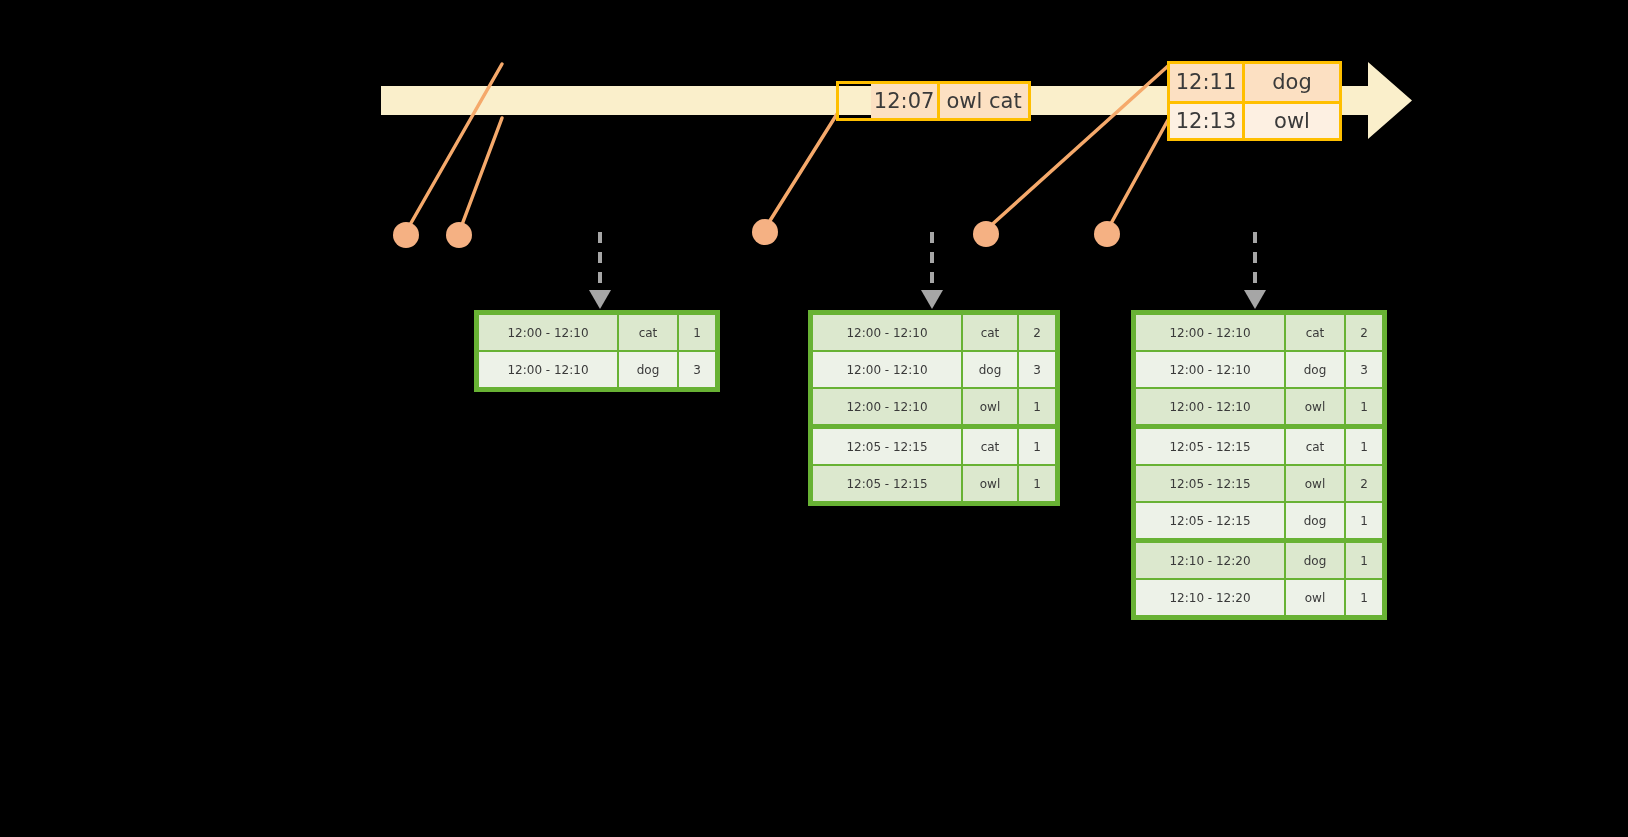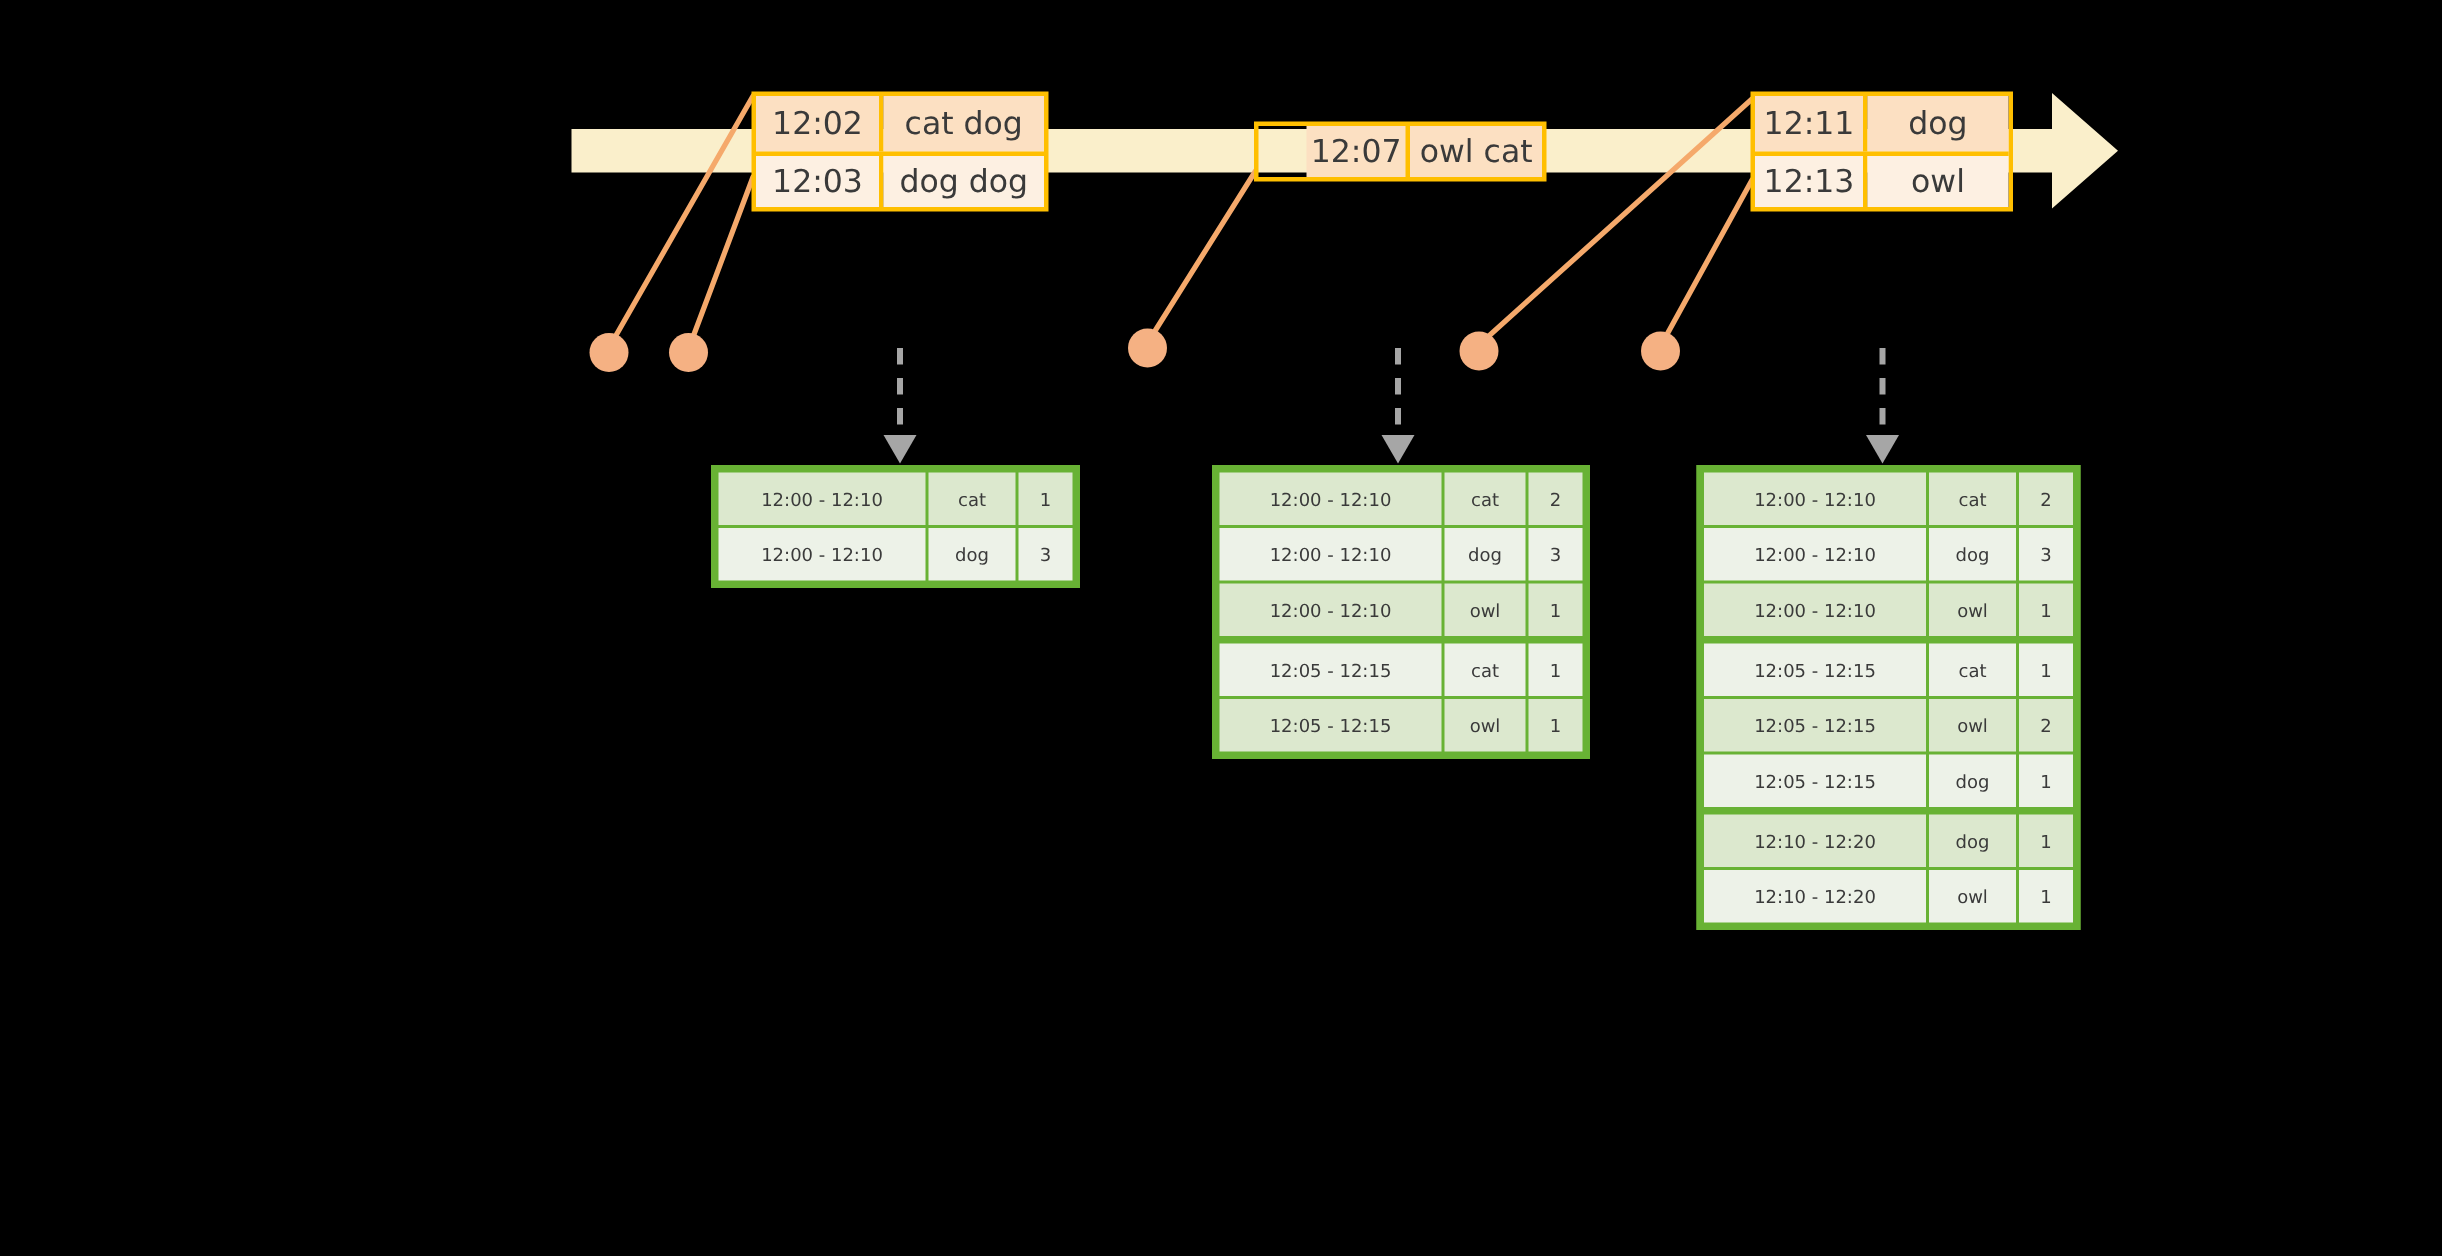--- a/index.html
+++ b/index.html
@@ -140,30 +140,20 @@
         <line x1="932" y1="232" x2="932" y2="292" stroke-dasharray="11 9"></line>
         <path d="M 921 290 L 932 309 L 943 290 Z" fill="#A6A6A6" stroke="none"></path>
       </g>
       <g>
         <line x1="1255" y1="232" x2="1255" y2="292" stroke-dasharray="11 9"></line>
         <path d="M 1244 290 L 1255 309 L 1266 290 Z" fill="#A6A6A6" stroke="none"></path>
       </g>
     </g>
   </svg>
 
-  <div class="event-box" style="left:501px; top:61px; width:198px; height:80px;">
-    <div class="event-row shade-a">
-      <div class="ev-cell ev-time" style="width:85px;">12:02</div>
-      <div class="ev-cell" style="width:107px;">cat dog</div>
-    </div>
-    <div class="event-row shade-b">
-      <div class="ev-cell ev-time" style="width:85px;">12:03</div>
-      <div class="ev-cell" style="width:107px;">dog dog</div>
-    </div>
-  </div>
 
   <div class="event-box" style="left:836px; top:81px; width:195px; height:40px;padding-left:32px;">
     <div class="event-row shade-a">
       <div class="ev-cell ev-time" style="width:83px;">12:07</div>
       <div class="ev-cell" style="width:106px;">owl cat</div>
     </div>
   </div>
 
   <div class="event-box" style="left:1167px; top:61px; width:175px; height:80px;">
     <div class="event-row shade-a">

